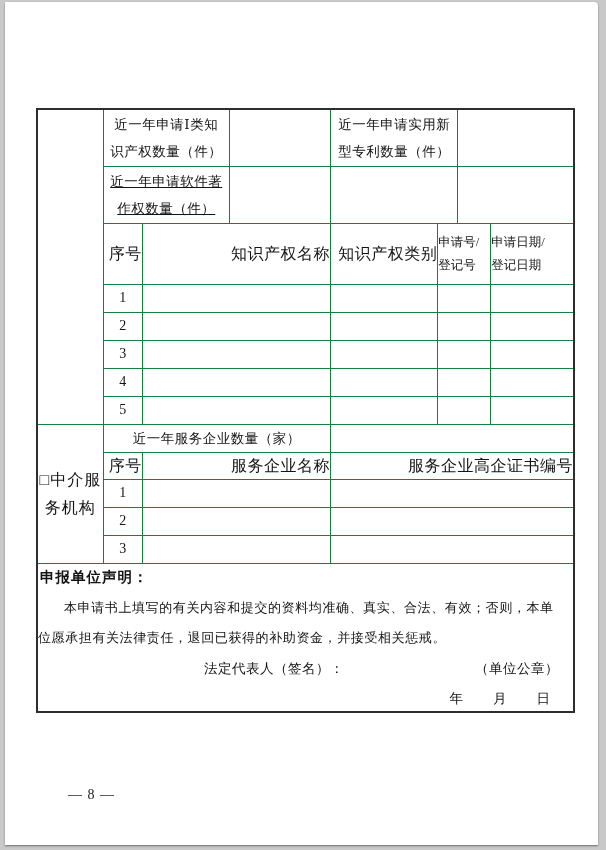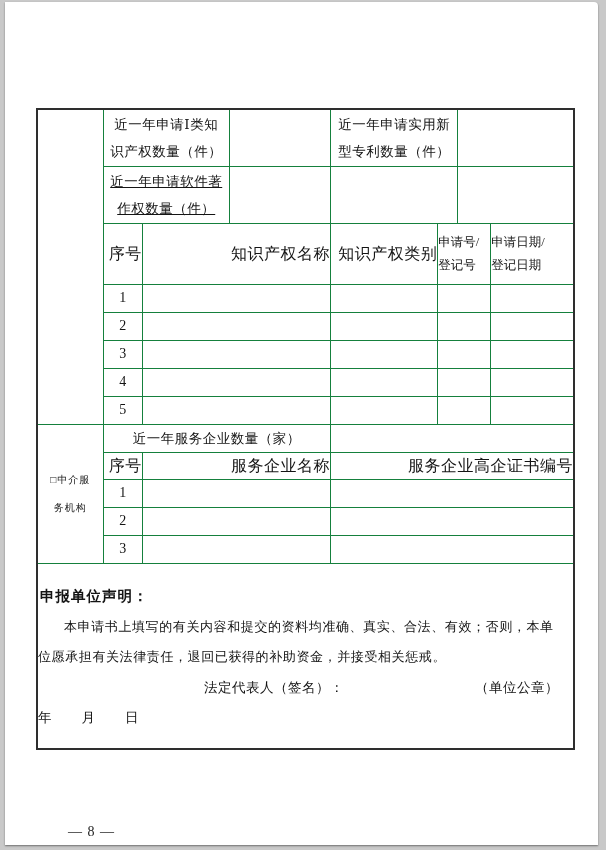--- a/index.html
+++ b/index.html
@@ -31,21 +31,21 @@
     vertical-align: middle;
     overflow: hidden;
   }
   tr.rA1 { height: 57px; }
   tr.rA2 { height: 57px; text-decoration: underline; }
   tr.rH  { height: 61px; }
   tr.rData { height: 28px; }
   tr.rB1 { height: 27px; }
   tr.rB2 { height: 27px; }
   tr.rBData { height: 28px; }
-  tr.rDecl { height: 186px; margin-top: 17px; }
+  tr.rDecl { height: 149px; margin-top: 17px; }
 
   td.lbl {
     text-align: center;
     font-size: 13.5px;
     line-height: 27px;
     letter-spacing: 0.5px;
     white-space: pre-line;
   }
   td.hdr {
     text-align: right;
@@ -59,21 +59,21 @@
     line-height: 23px;
     letter-spacing: 0;
     white-space: pre-line;
   }
   td.seq {
     text-align: center;
     font-size: 14px;
   }
   td.cat {
     text-align: center;
-    font-size: 10px;
+    font-size: 16px;
     line-height: 28px;
     letter-spacing: 1px;
     white-space: pre-line;
   }
   td.decl {
     vertical-align: top;
     padding: 9px 12px 0 10px;
   }
   .decl-title {
     font-weight: bold;
@@ -91,21 +91,21 @@
   .sig-row {
     display: flex;
     margin-top: 7px;
     padding-right: 14px;
     font-size: 13.5px;
     letter-spacing: 0.5px;
   }
   .sig-label { margin-left: 166px; }
   .seal-label { margin-left: auto; }
   .date-row {
-    text-align: left;
+    text-align: right;
     padding-right: 22px;
     margin-top: 12px;
     font-size: 13.5px;
     letter-spacing: 1px;
   }
   .page-number {
     margin: 74px 0 0 63px;
     font-size: 14px;
     color: #1c1c1c;
     letter-spacing: 1px;

